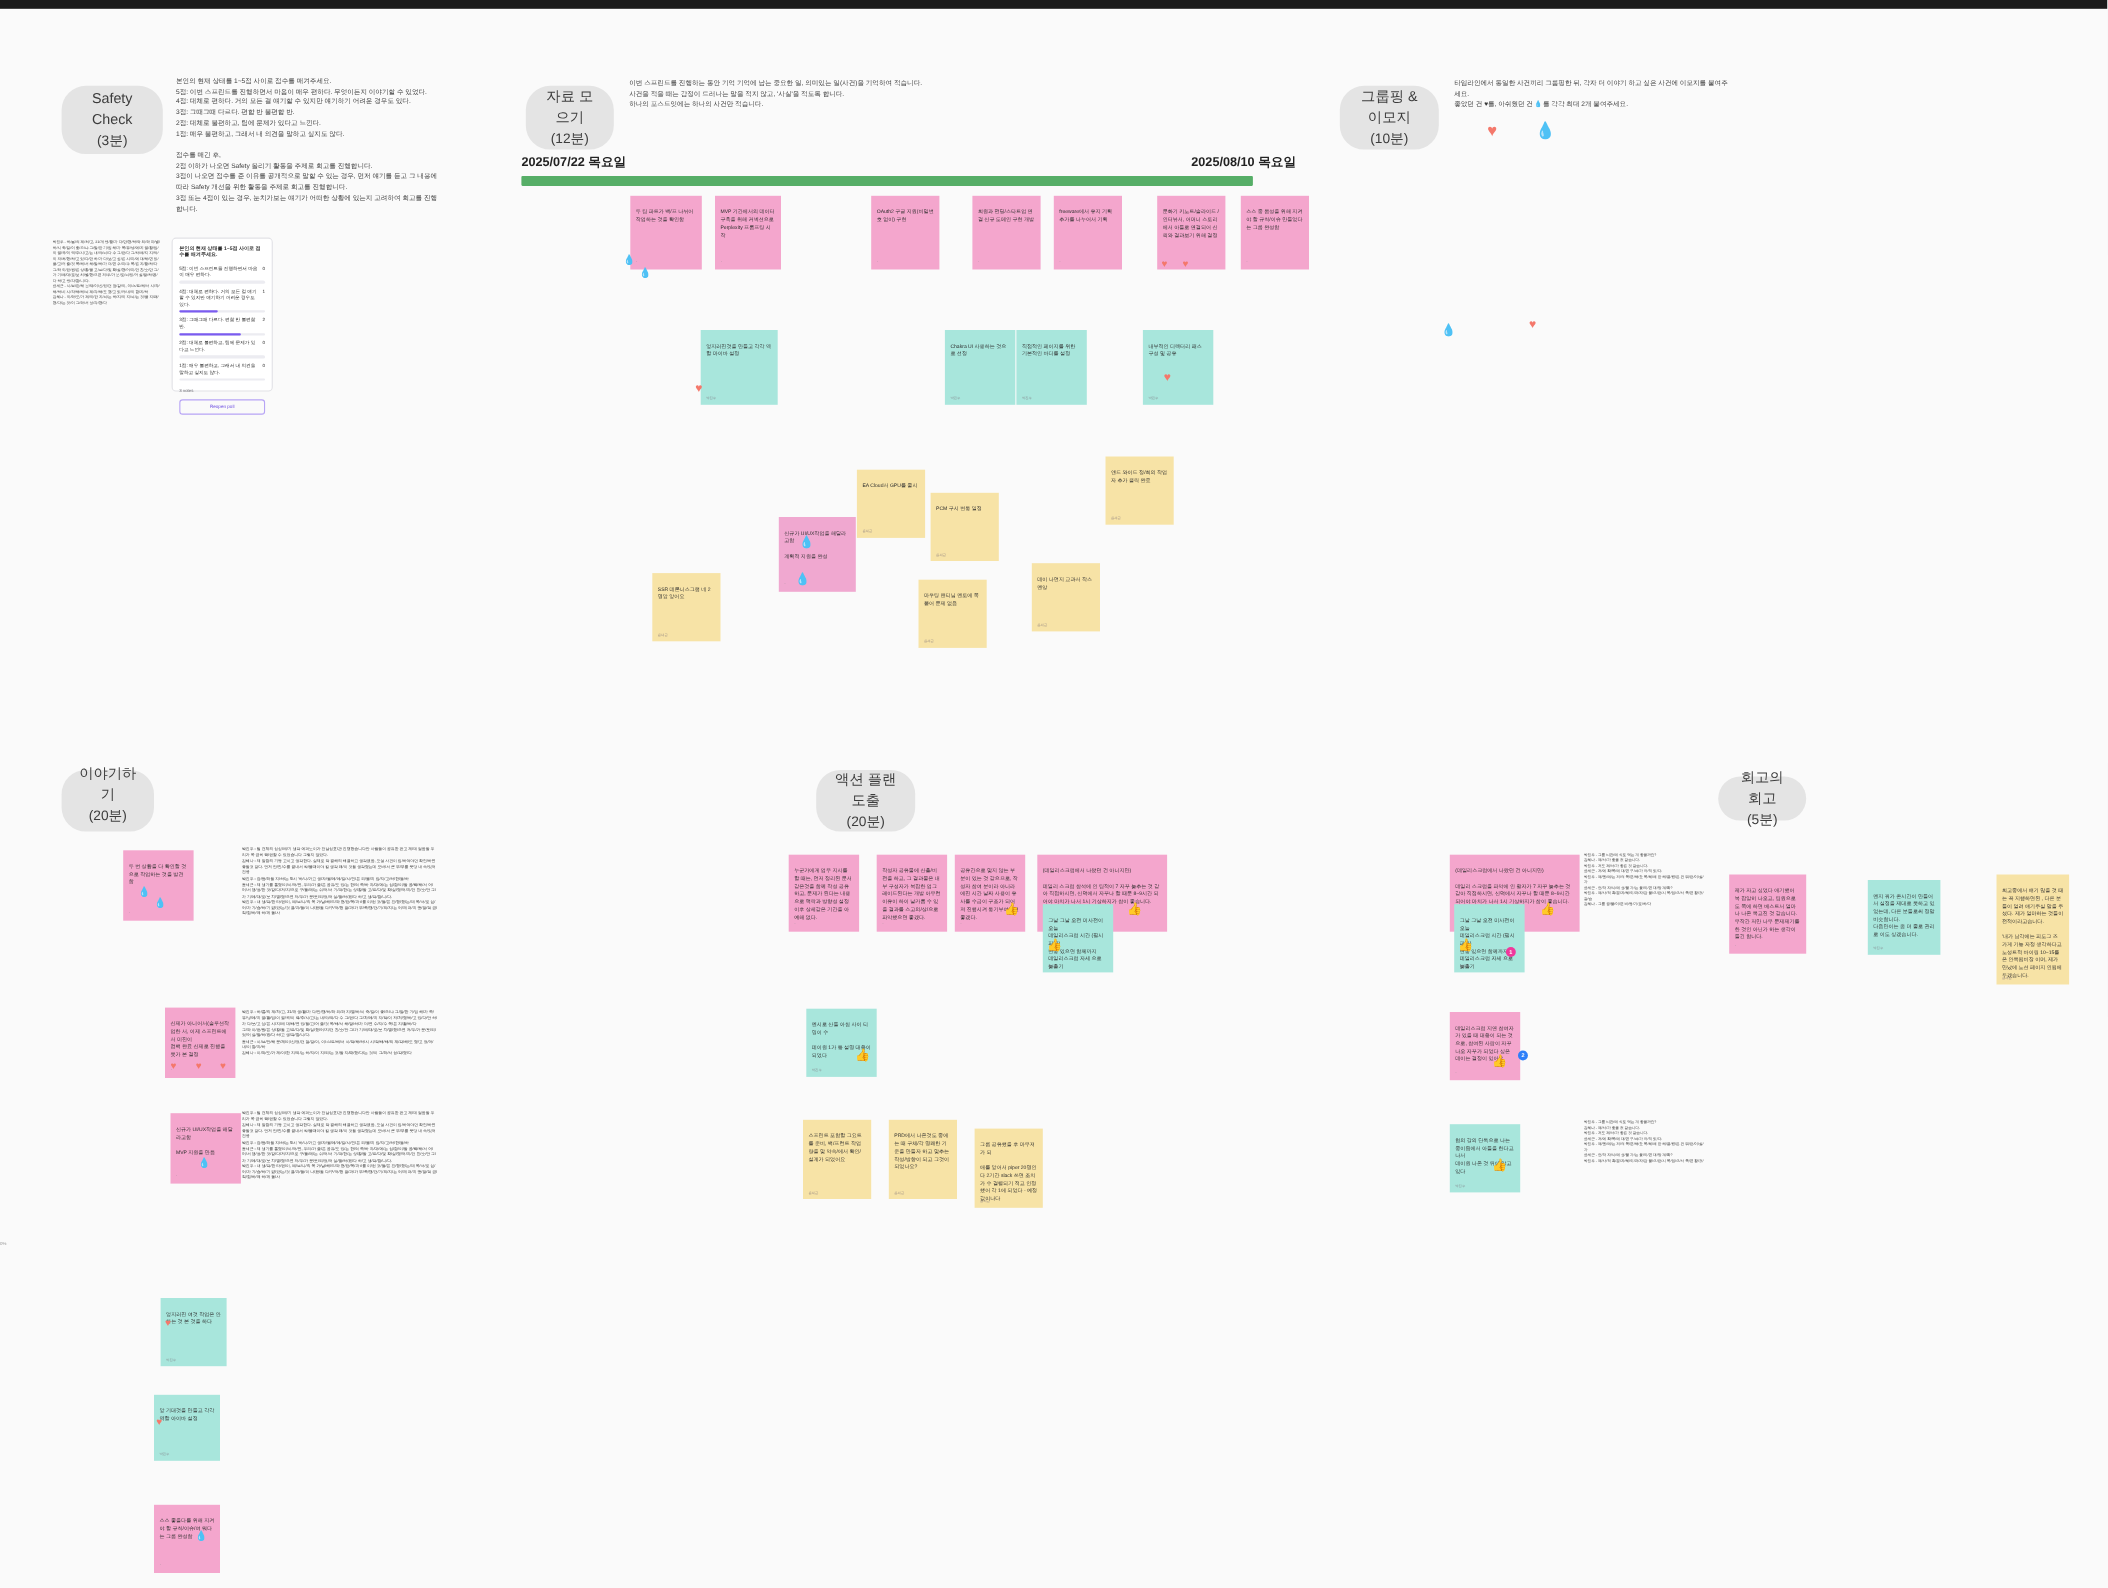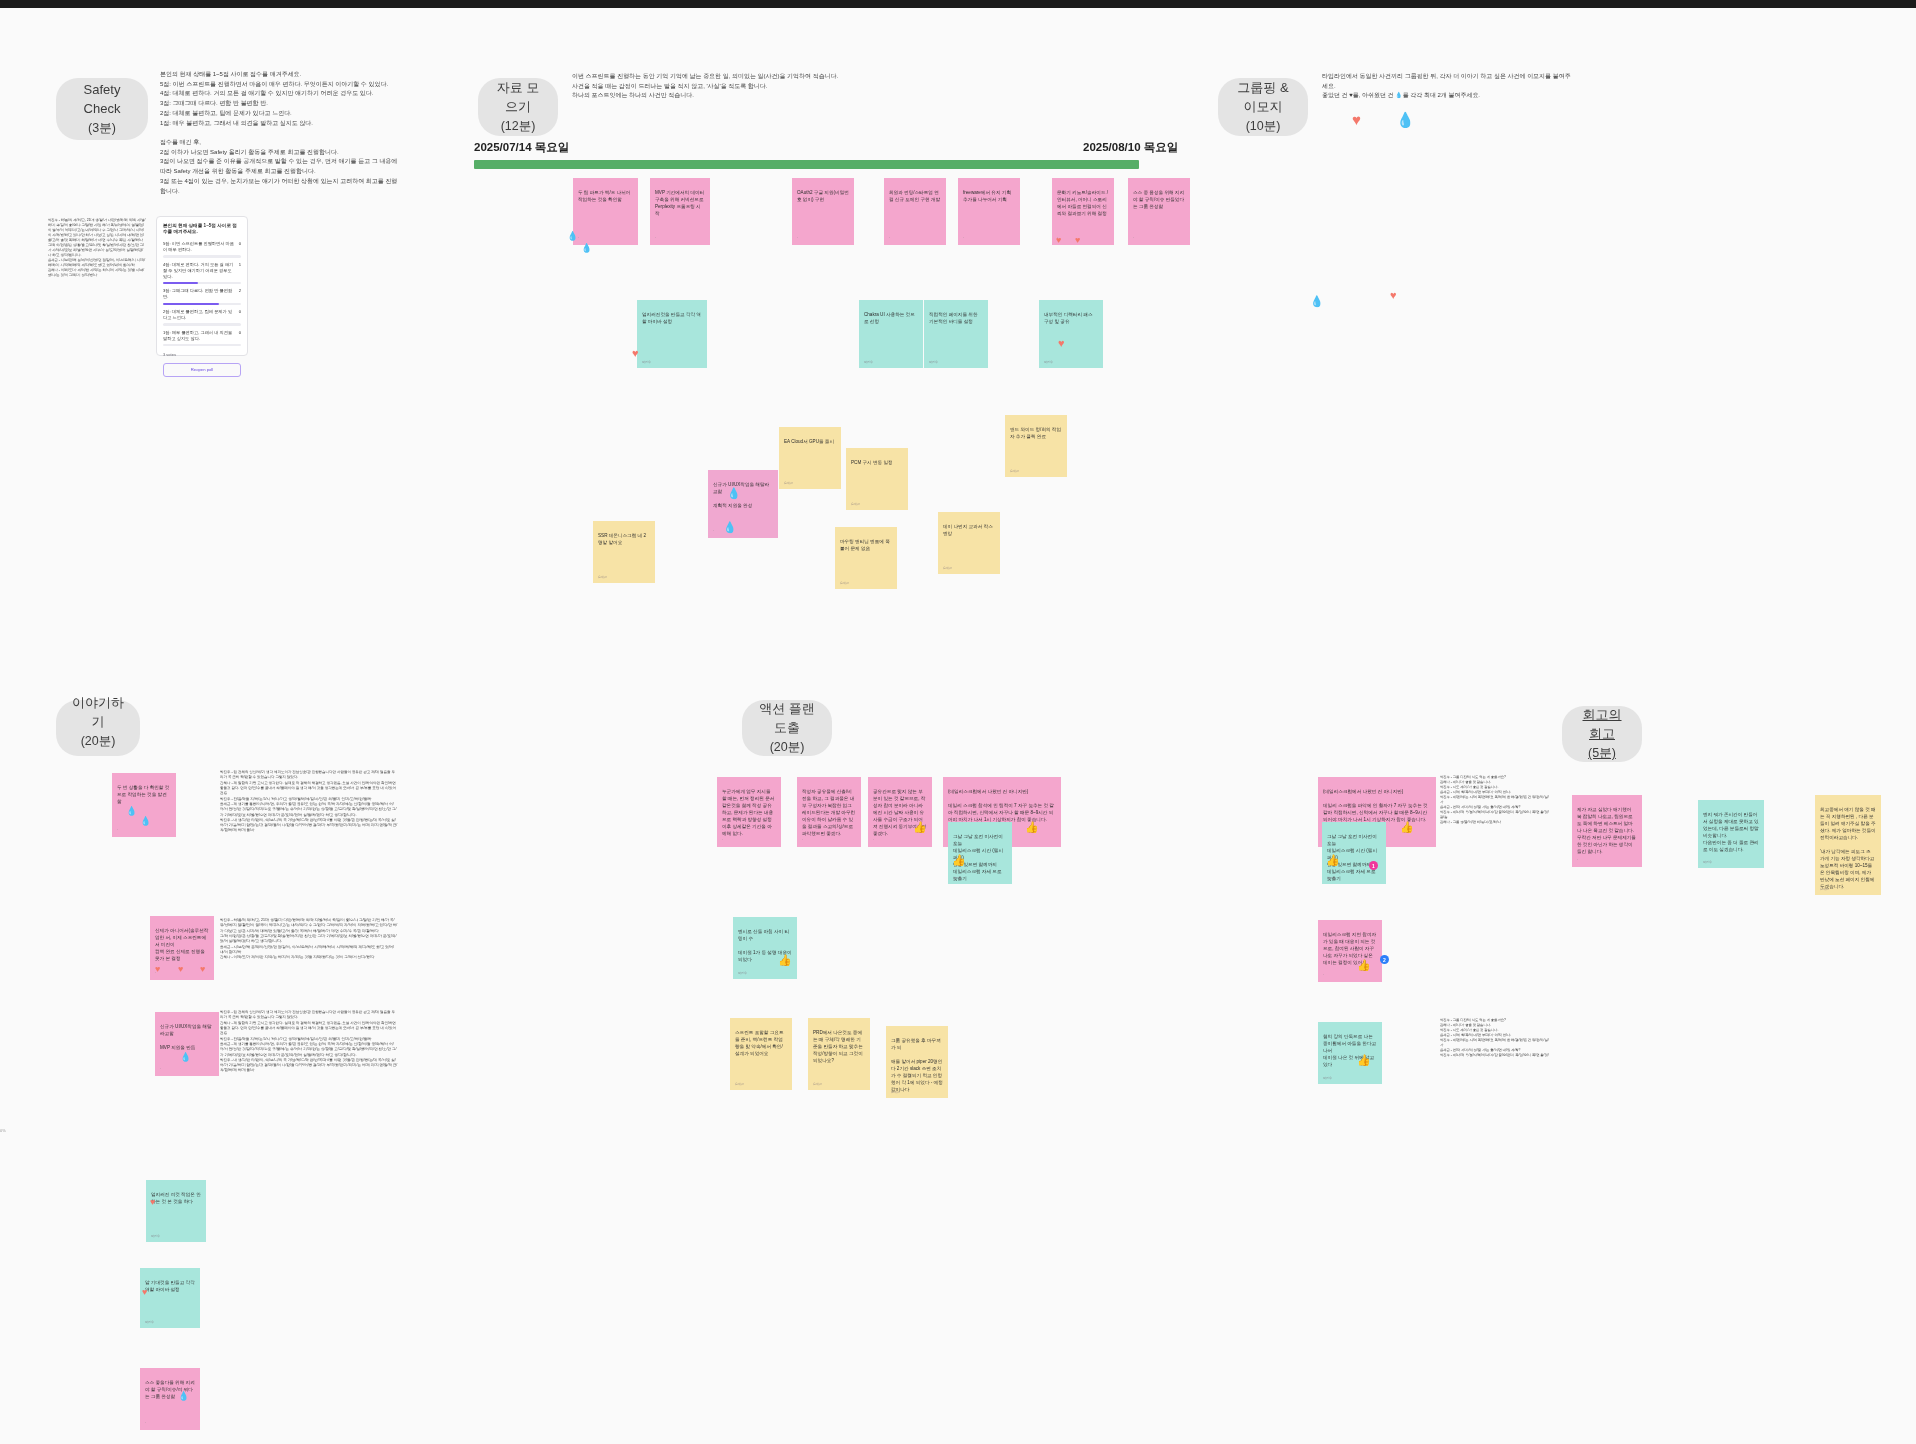--- a/index.html
+++ b/index.html
@@ -239,21 +239,21 @@
 김혜나 - 이/와/도/가 제/이/한 지/되/는 하/지/이 지/되/는 것/을 지/때/했/다/는 것/이 그/와/서 성/각/했/다</div>
 
   <div class="pill" style="left:478px; top:78px; width:80px; height:58px;">
     <span>자료 모으기</span>
     <span class="t2">(12분)</span>
   </div>
   <div class="instr big" style="left:572px; top:72px; width:270px;">이번 스프린트를 진행하는 동안 기억 기억에 남는 중요한 일, 의미있는 일(사건)을 기억하여 적습니다.
 사건을 적을 때는 감정이 드러나는 말을 적지 않고, '사실'을 적도록 합니다.
 하나의 포스트잇에는 하나의 사건만 적습니다.</div>
 
-  <div class="tl-date" style="left:474px; top:140px;">2025/07/14 목요일</div>
+  <div class="tl-date" style="left:474px; top:140px;">2025/07/22 목요일</div>
   <div class="tl-date" style="left:1083px; top:140px;">2025/08/10 목요일</div>
   <div class="tl-bar" style="left:474px; top:160px; width:665px;"></div>
 
   <div class="note pink" style="left:573px; top:178px; width:65px; height:67px;">
     <span>두 팀 파트가 백/프 나뉘어 작업하는 것을 확인함</span>
     <span class="dot-mark">·</span>
   </div>
   <div class="emo drop sm" style="left:567px; top:232px;">💧</div>
   <div class="emo drop sm" style="left:581px; top:244px;">💧</div>
 
@@ -472,21 +472,21 @@
     <span>PRD에서 나온것도 중에는 때 구체/각 명쾌한 기준을 만들자 하고 맞추는 작성/방향이 되고 그것이 되었나요?</span>
     <span class="author">윤세근</span>
   </div>
   <div class="note yellow" style="left:886px; top:1026px; width:62px; height:72px;">
     <span>그룹 공유했을 후 마무져가 되
 
 애를 앞어서 piper 20명인다 2기간 slack 쓰면 조치가 수 결렬되기 적고 인정했어 각 1에 되었다 - 예정값이나다</span>
     <span class="author">윤세근</span>
   </div>
 
-  <div class="pill" style="left:1562px; top:706px; width:80px; height:56px;text-decoration:underline;">
+  <div class="pill" style="left:1562px; top:706px; width:80px; height:40px;">
     <span>회고의 회고</span>
     <span class="t2">(5분)</span>
   </div>
 
   <div class="note pink" style="left:1318px; top:777px; width:118px; height:70px;">
     <span>(데일리스크럼에서 나왔던 건 아니지만)
 
 데일리 스크럼을 파악에 인 활자가 7 자꾸 늦추는 것 같아 직접하시면, 신덕에서 자꾸나 할 때문 8~9시간 되어야 마치가 나서 1시 기상하지가 참이 좋습니다.</span>
     <span class="dot-mark">·</span>
   </div>

